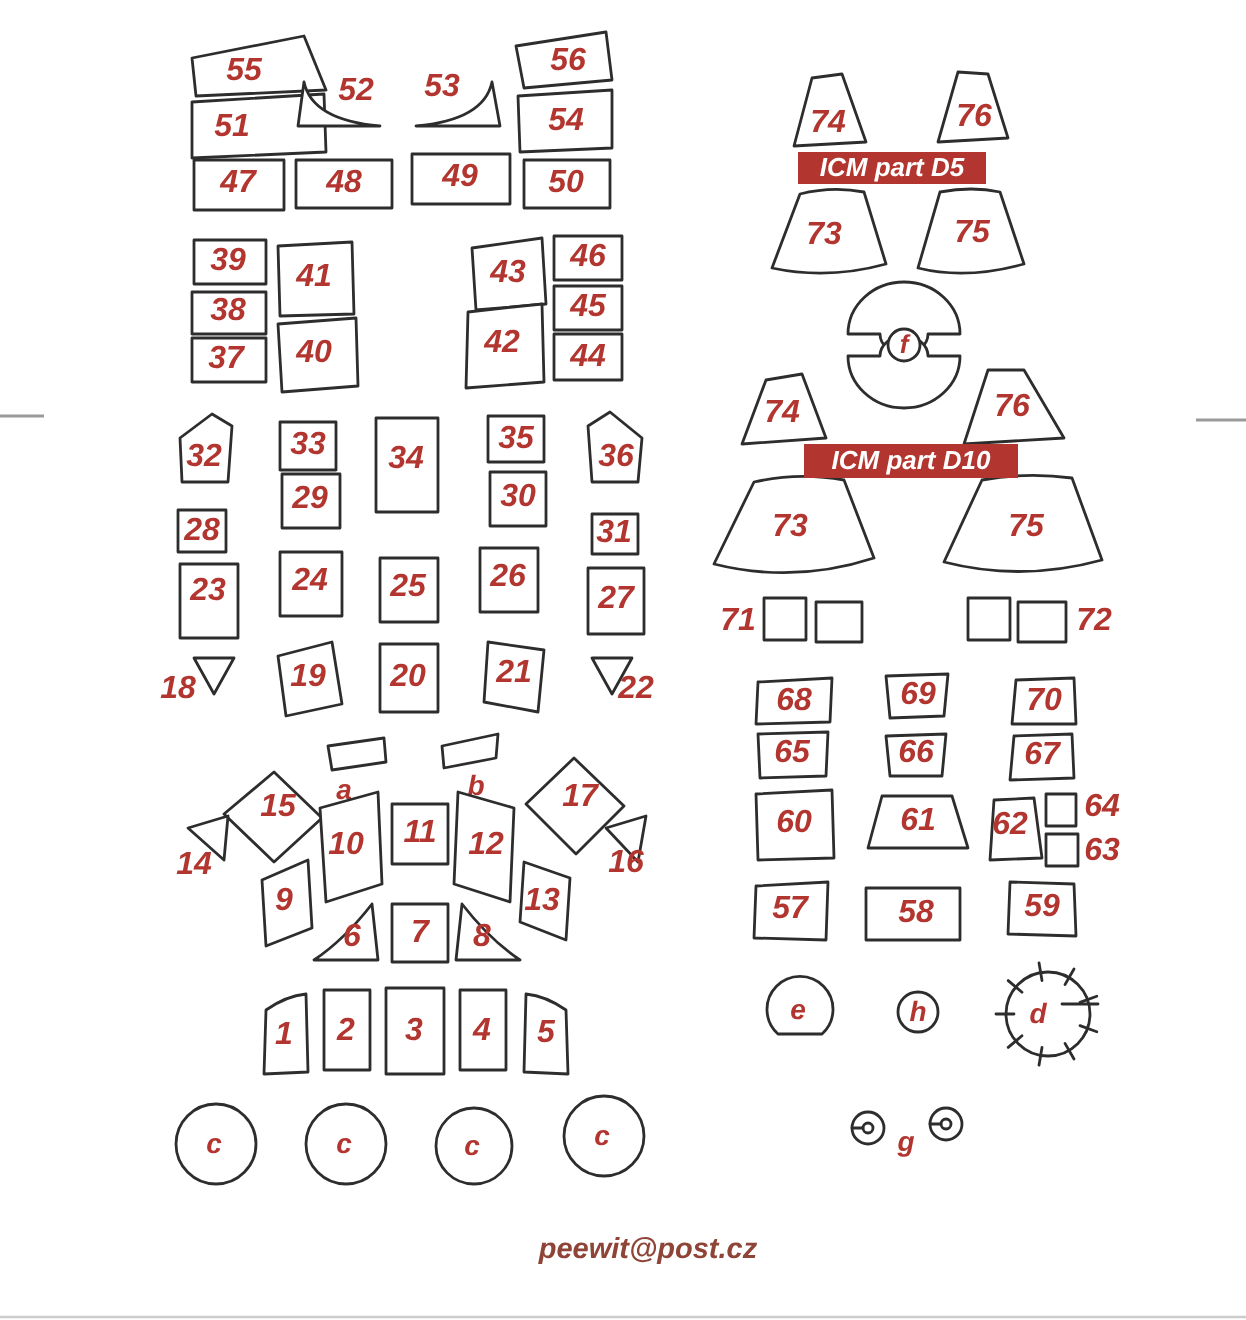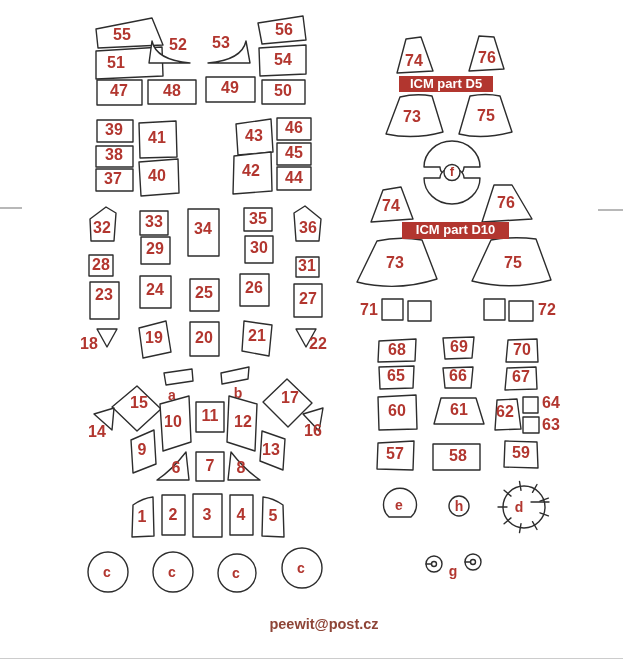--- a/index.html
+++ b/index.html
@@ -1,16 +1,16 @@
 <!DOCTYPE html>
 <html style="--label: #b2362f; --outline: #2d2d2d; --banner-bg: #b2362f; --footer: #8e4537;"><head>
 <meta charset="utf-8">
 <style>
   html,body{margin:0;padding:0;background:#ffffff;}
-  .sheet{position:relative;width:623px;height:660px;background:#ffffff;overflow:hidden;}
+  .sheet{position:relative;width:623px;height:660px;background:#ffffff;overflow:hidden;font-style:italic;}
   svg{display:block;}
   .shape{fill:#ffffff;stroke:var(--outline,#2d2d2d);stroke-width:1.4;stroke-linejoin:round;}
   .outline-line{fill:none;stroke:var(--outline,#2d2d2d);stroke-width:1.4;stroke-linecap:round;}
   .num{fill:var(--label,#b2362f);font-family:"Liberation Sans",sans-serif;font-weight:bold;
        text-anchor:middle;dominant-baseline:middle;}
   .banner-rect{fill:var(--banner-bg,#b2362f);}
   .banner-text{fill:#ffffff;font-family:"Liberation Sans",sans-serif;font-weight:bold;font-size:13px;
        text-anchor:middle;dominant-baseline:middle;}
   .footer-text{fill:var(--footer,#8e4537);font-family:"Liberation Sans",sans-serif;font-weight:bold;
        font-size:14.5px;text-anchor:middle;}

